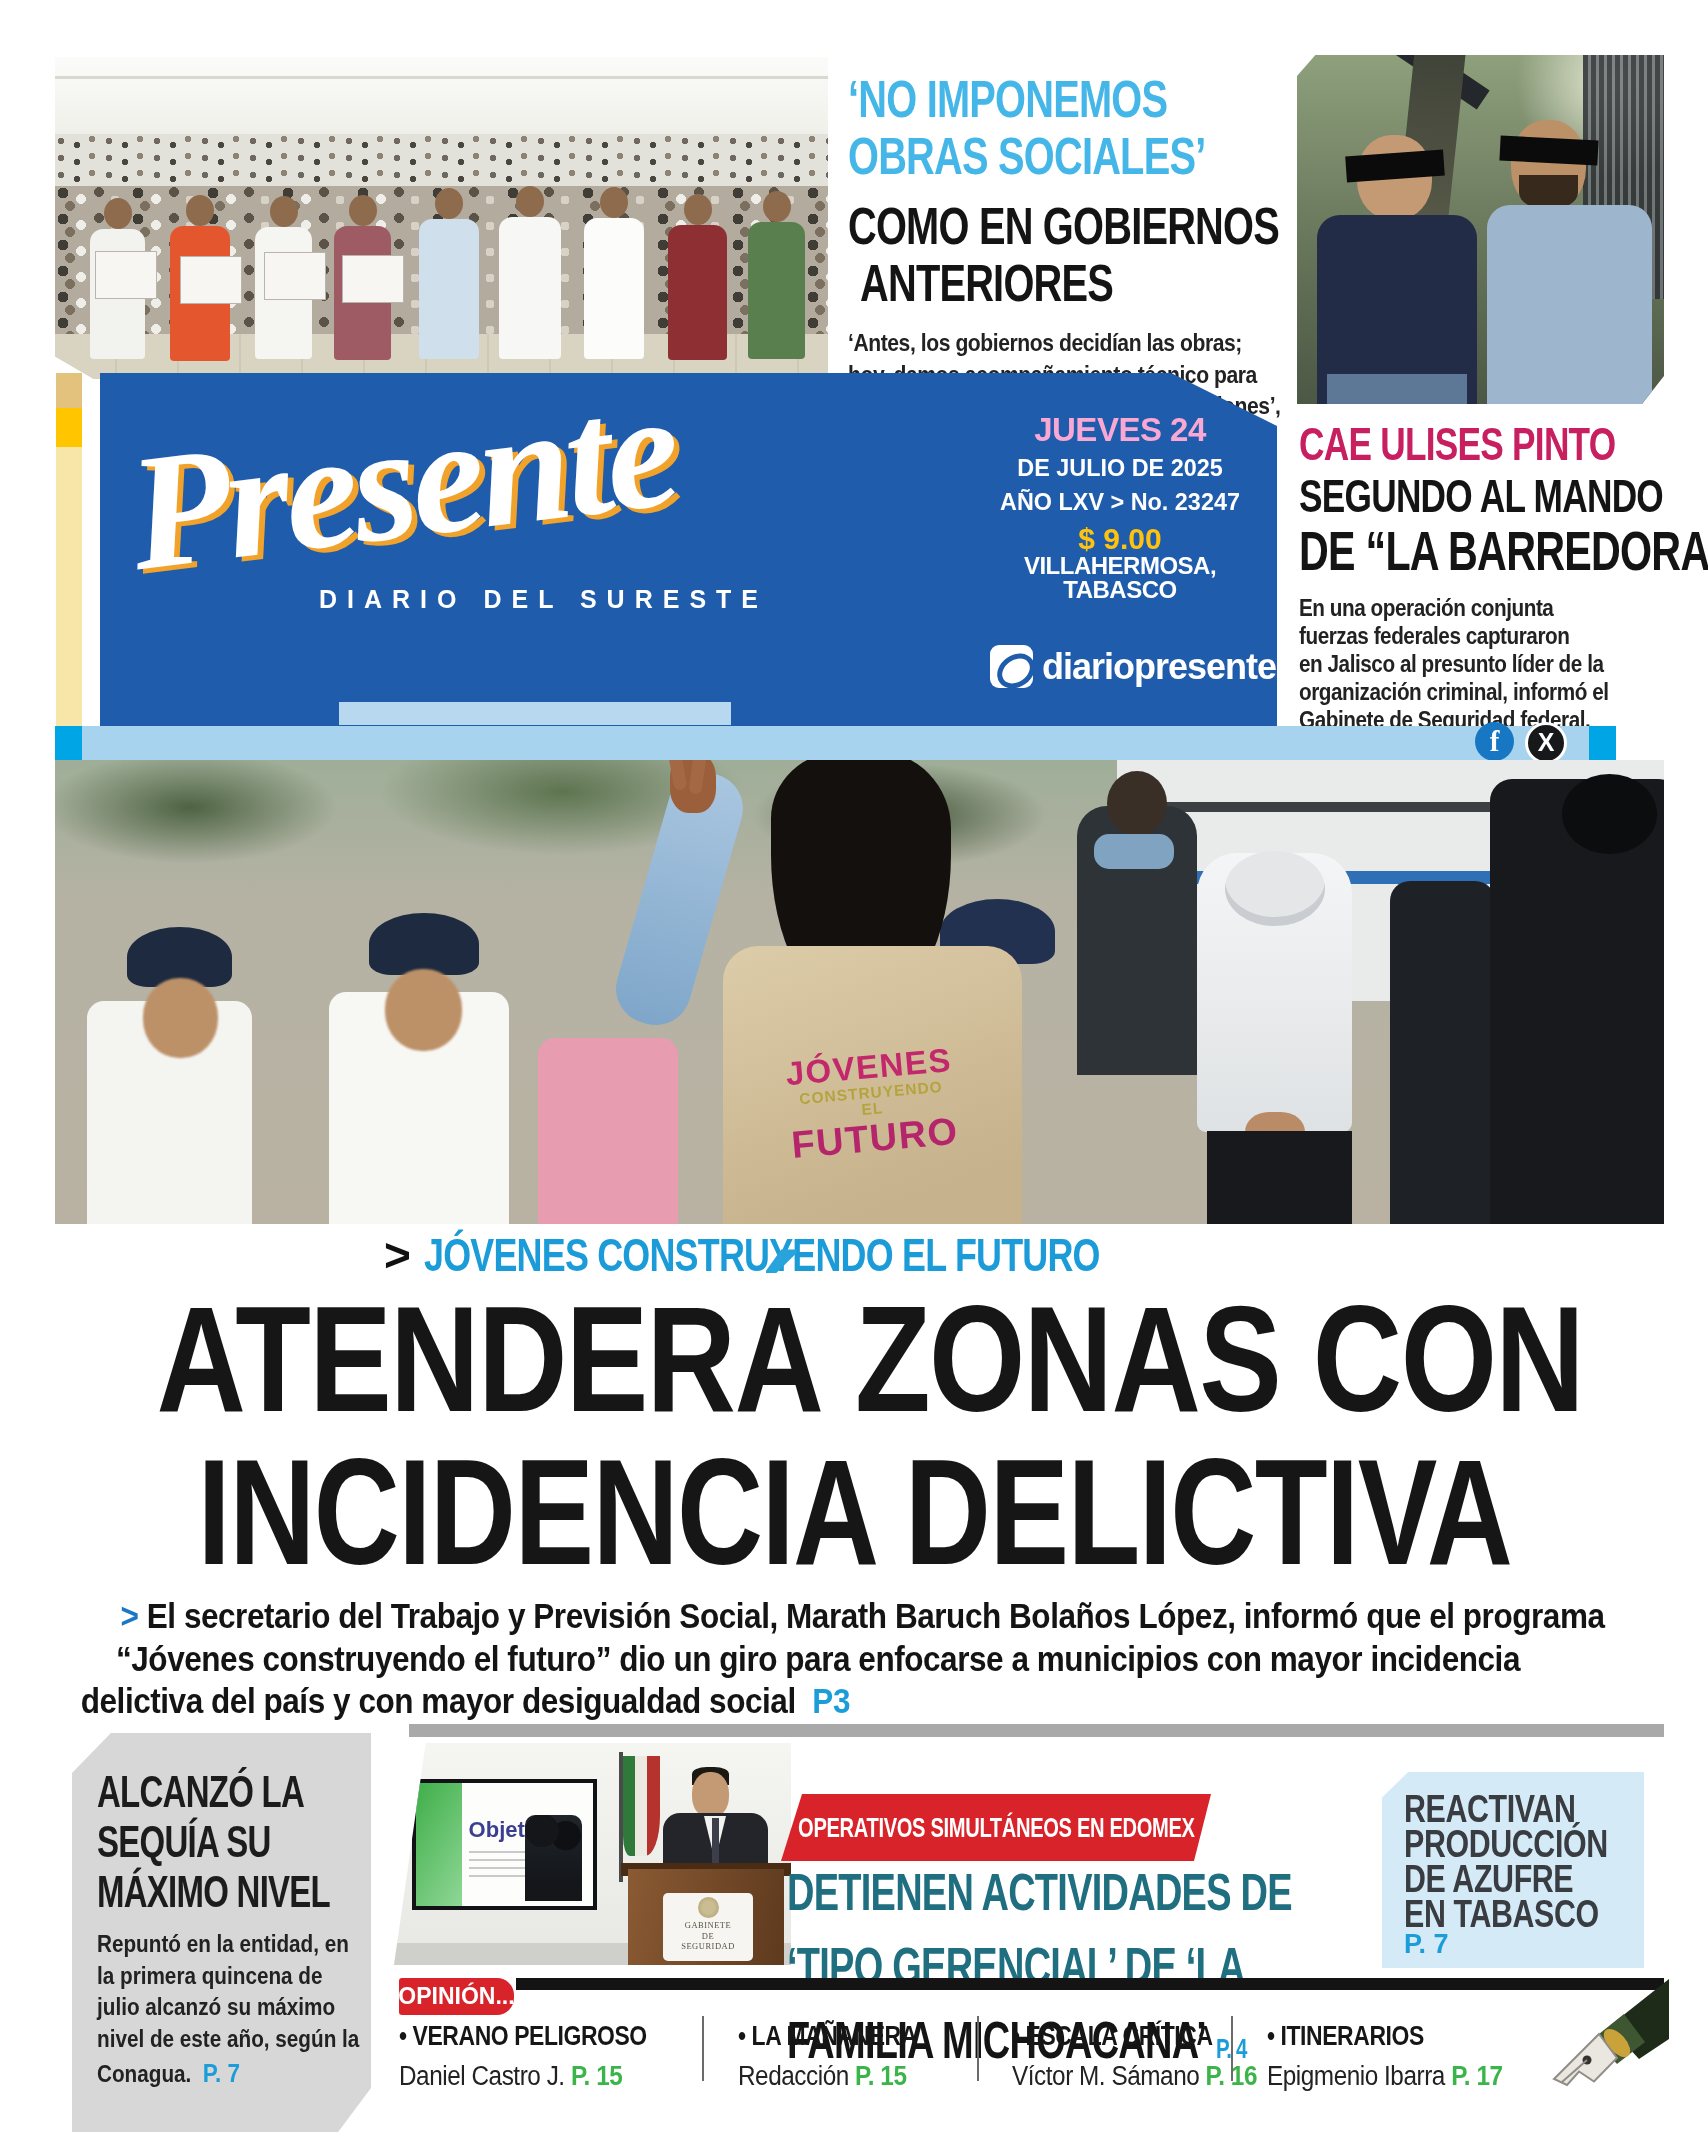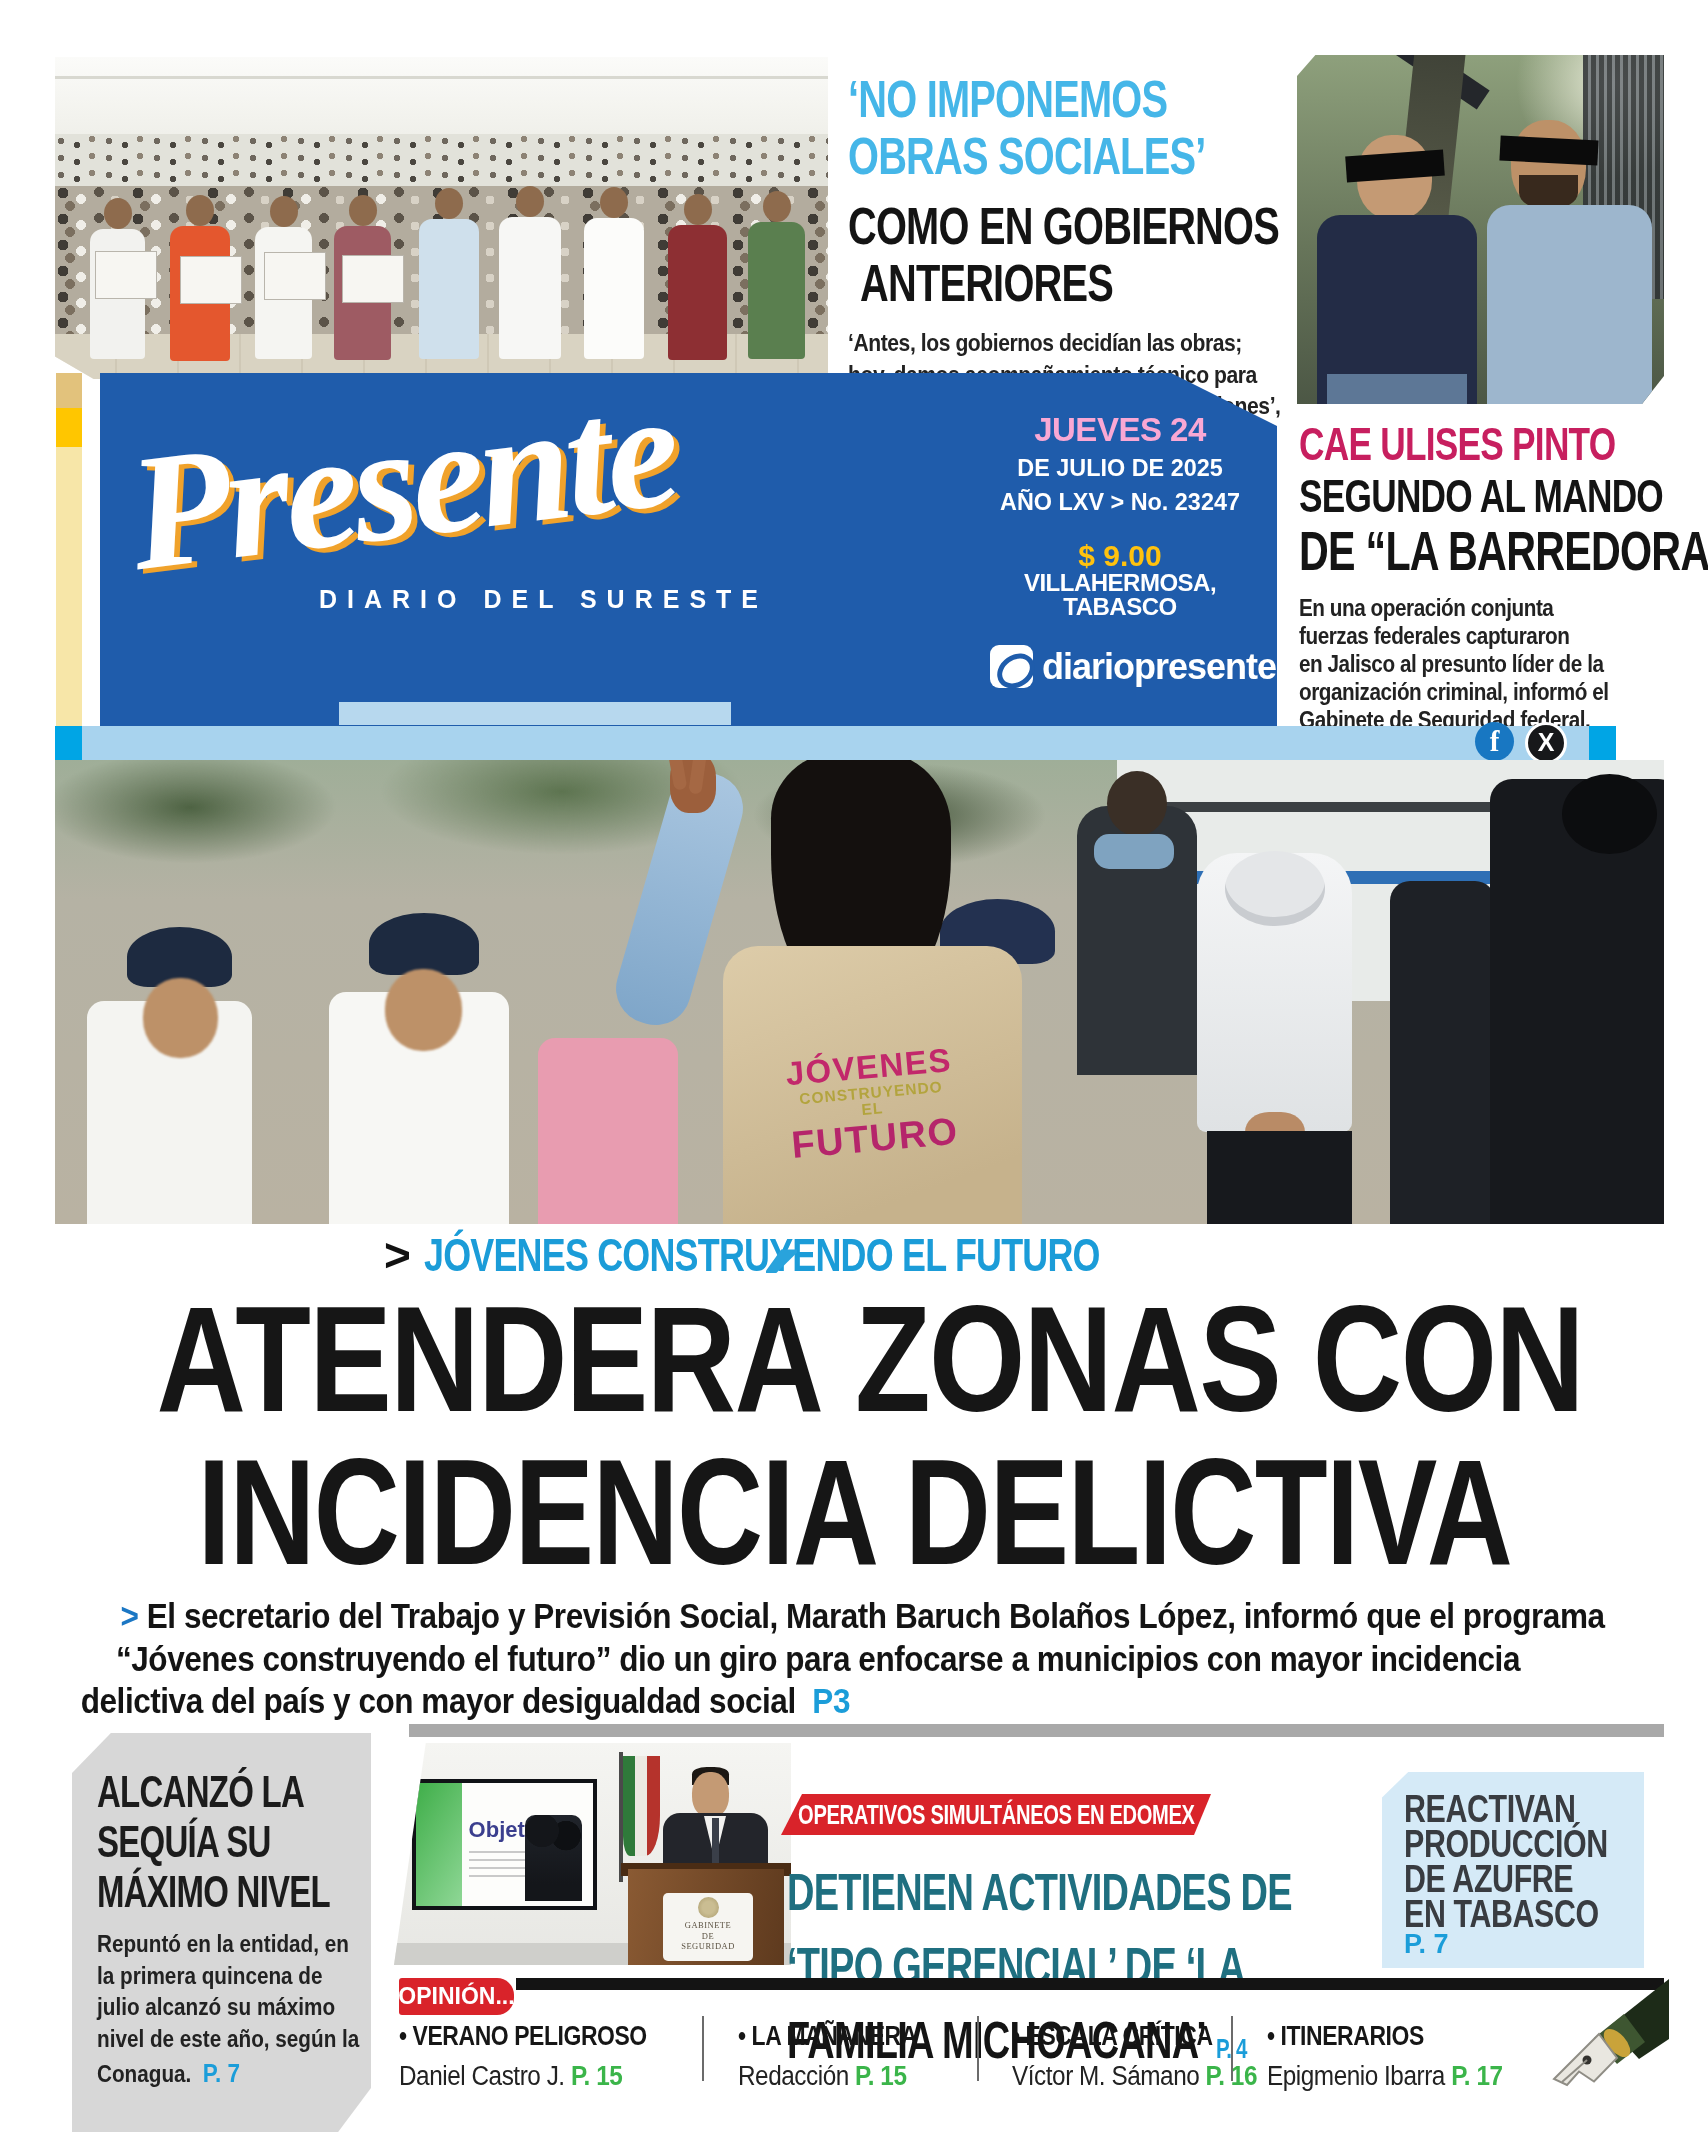--- a/index.html
+++ b/index.html
@@ -68,21 +68,21 @@
   .brand{left:30px;top:-5px;width:848px;height:229px;color:#fff;
       font-family:"Liberation Serif",serif;font-style:italic;font-weight:bold;
       font-size:165px;transform:rotate(-7deg);letter-spacing:-5px;
       text-shadow:5px 5px 0 #f0a22b;}
   .tagline{left:219px;top:212px;color:#fff;font-weight:bold;font-size:25px;letter-spacing:10px;}
   .tag-under{left:239px;top:329px;width:392px;height:23px;background:#b7d8ee;}
   .mh-info{left:878px;top:40px;width:284px;text-align:center;color:#fff;line-height:1;}
   .mh-day{color:#f9a8d4;font-weight:bold;font-size:33px;letter-spacing:-0.5px;}
   .mh-date{font-weight:bold;font-size:23.4px;margin-top:11px;}
   .mh-ed{font-weight:bold;font-size:23.4px;margin-top:11px;}
-  .mh-price{color:#ffc20e;font-weight:bold;font-size:30px;margin-top:26px;}
+  .mh-price{color:#ffc20e;font-weight:bold;font-size:30px;margin-top:9px;}
   .mh-city{font-weight:bold;font-size:24px;letter-spacing:-0.5px;}
   .site-row{left:890px;top:272px;display:flex;align-items:center;gap:9px;}
   .site-icon{width:43px;height:43px;background:#fff;border-radius:9px;position:relative;}
   .site-icon::after{content:"";position:absolute;left:6px;top:10px;width:30px;height:22px;
       border:5px solid #1f5cab;border-radius:50%;transform:rotate(-35deg);}
   .site-name{color:#fff;font-weight:bold;font-size:36px;letter-spacing:-1px;}
   .site-tld{color:#c6d9ef;font-size:36px;font-weight:normal;}
 
   
   .soc-bar{left:55px;top:726px;width:1561px;height:34px;background:#a8d3ee;}
@@ -196,21 +196,21 @@
   .pd-tie{left:318px;top:75px;width:7px;height:50px;background:#3a3f49;}
   .pd-pod{left:234px;top:126px;width:156px;height:96px;background:
       linear-gradient(100deg,#8a5a33,#5e3a1e);}
   .pd-podtop{left:227px;top:120px;width:170px;height:13px;background:#4a2c14;}
   .pd-plaque{left:269px;top:150px;width:90px;height:68px;background:#f6f5f1;border-radius:5px;
       text-align:center;font-family:"Liberation Serif",serif;color:#5b5242;}
   .pd-seal{display:inline-block;margin-top:4px;width:21px;height:21px;border-radius:50%;
       background:radial-gradient(circle,#cabd92 40%,#a99a6b);}
   .pd-pline{font-size:8.5px;line-height:1.25;letter-spacing:0.5px;}
 
-  .red-banner{left:781px;top:1794px;width:430px;height:41px;background:#d9232a;
+  .red-banner{left:781px;top:1794px;width:430px;height:67px;background:#d9232a;
       clip-path:polygon(21px 0,100% 0,calc(100% - 17px) 100%,0 100%);
       display:flex;align-items:center;justify-content:center;}
   .rb-txt{color:#fff;font-weight:bold;font-size:28px;letter-spacing:-0.5px;}
   .teal-hl{left:787px;top:1866px;line-height:1;}
   .th-line{font-weight:bold;font-size:52px;color:#1f6f80;letter-spacing:-1px;margin-bottom:22px;}
   .th-black{color:#141414;}
   .th-p{font-size:28px;}
 
   .cyan-box{left:1382px;top:1772px;width:262px;height:196px;background:#d5eaf7;
       clip-path:polygon(10% 0,100% 0,100% 100%,0 100%,0 13%);}

